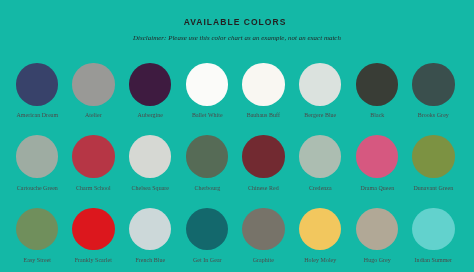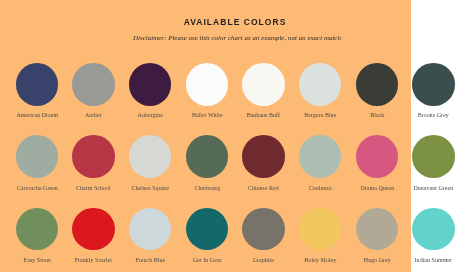--- a/index.html
+++ b/index.html
@@ -9,23 +9,23 @@
     width: 474px;
     height: 272px;
     background: #ffffff;
     overflow: hidden;
   }
   body {
     font-family: "Liberation Serif", serif;
   }
   .page {
     position: relative;
-    width: 411px;
+    width: 474px;
     height: 272px;
-    background: #fdba74;
+    background: #14b8a6;
   }
   .header {
     position: absolute;
     left: 0;
     top: 0;
     width: 474px;
   }
   .title {
     will-change: transform;
     font-family: "Liberation Sans", sans-serif;

